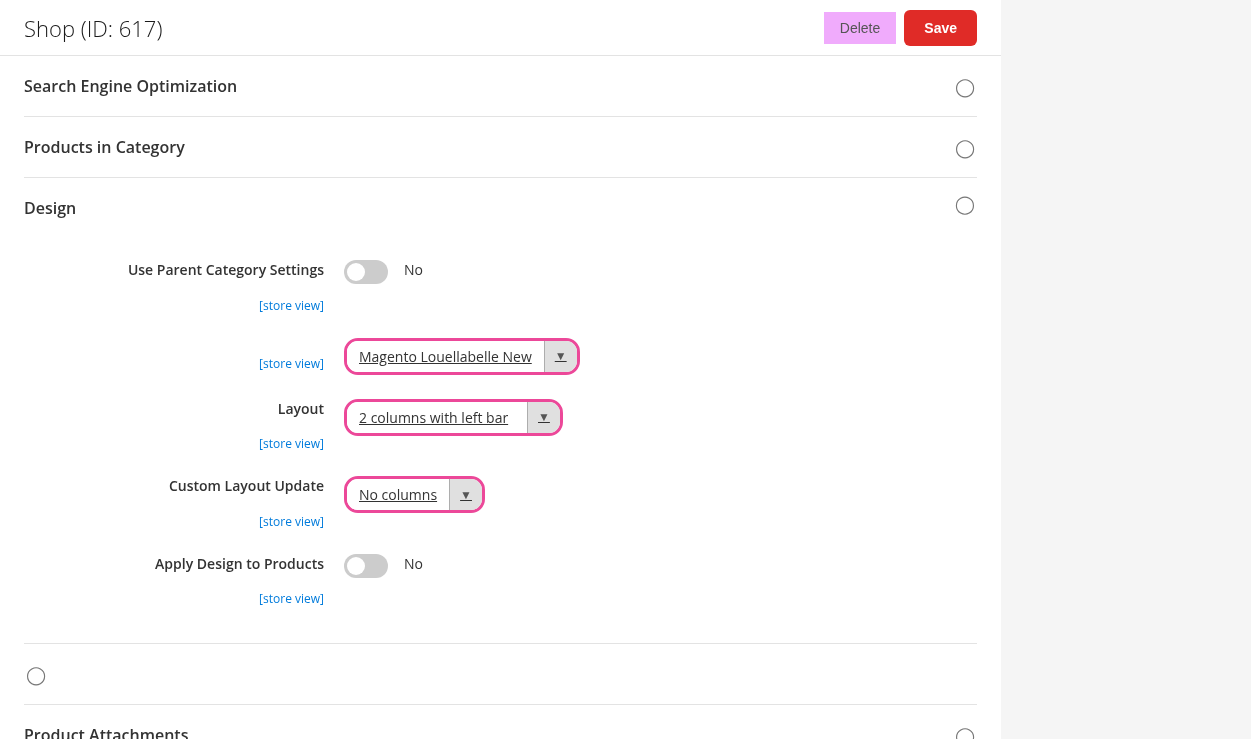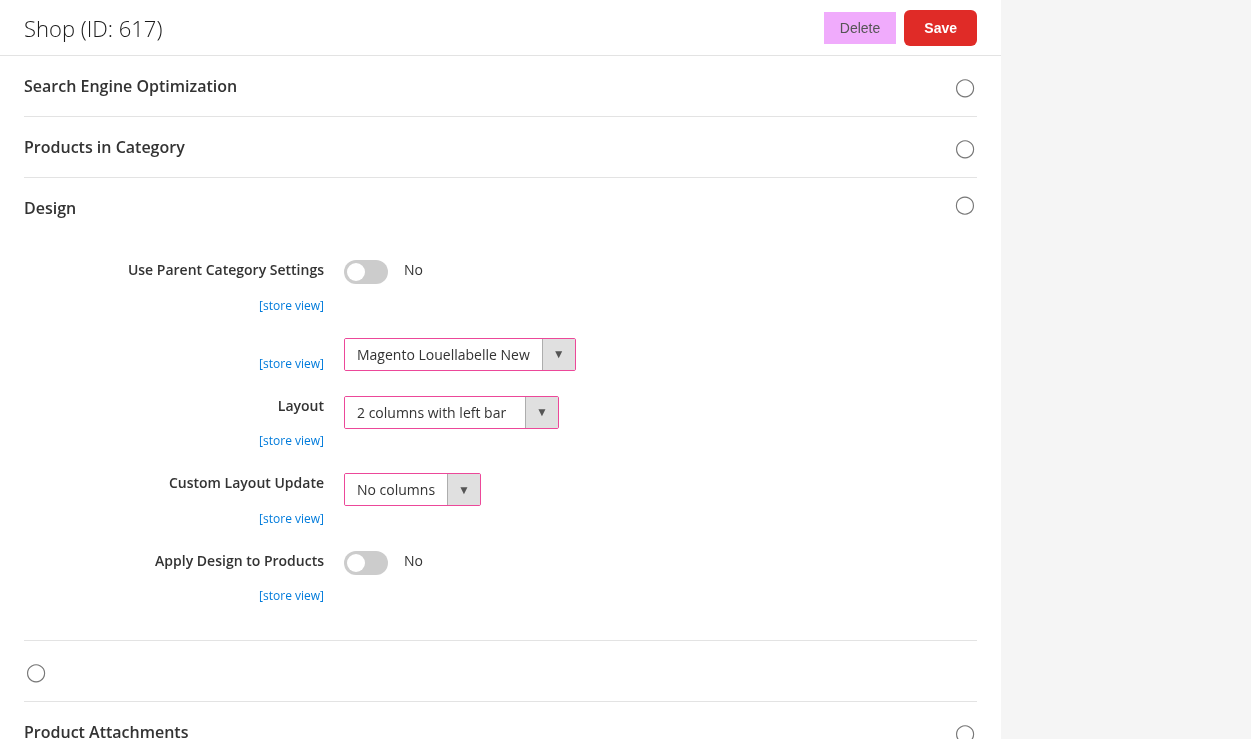--- a/index.html
+++ b/index.html
@@ -147,23 +147,24 @@
       transition: 0.3s;
     }
     .toggle-label {
       font-size: 14px;
       color: #333;
       margin-left: 6px;
     }
     
     .select-wrapper {
       display: flex;
-      border: 1px solid #ec4899;
-      border-radius: 2px;
+      border: 3px solid #ec4899;
+      border-radius: 14px;
       overflow: hidden;
+      text-decoration: underline;
     }
     .select-text {
       padding: 6px 12px;
       font-size: 14px;
       color: #333;
       background: #fff;
       min-width: 120px;
     }
     .select-btn {
       background: #e0e0e0;

